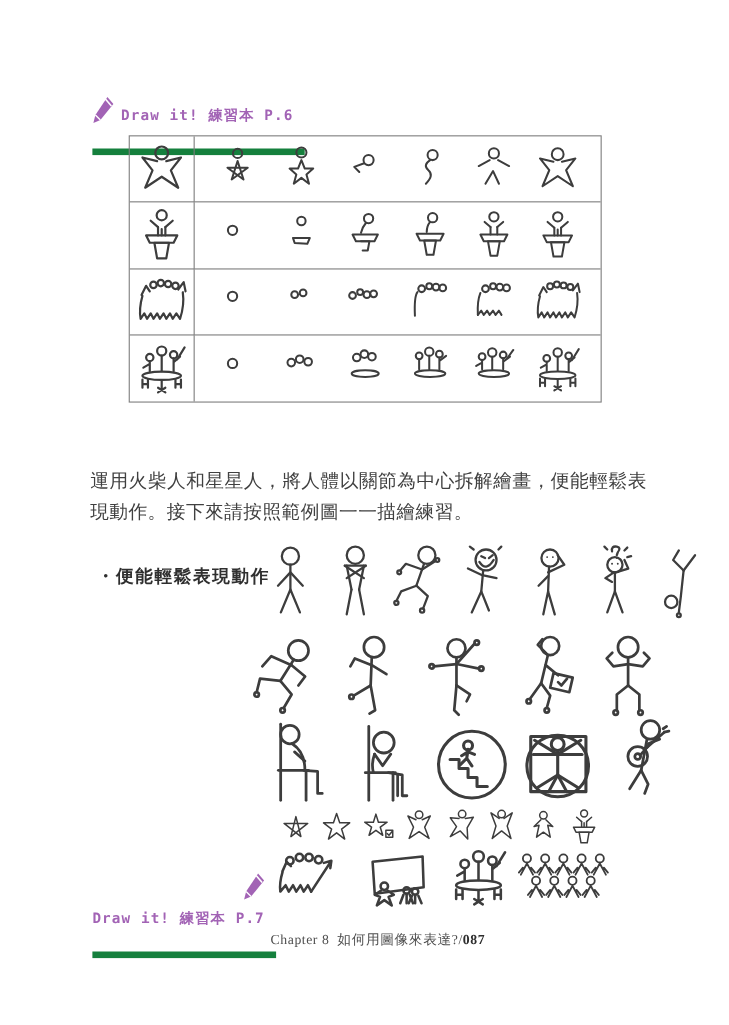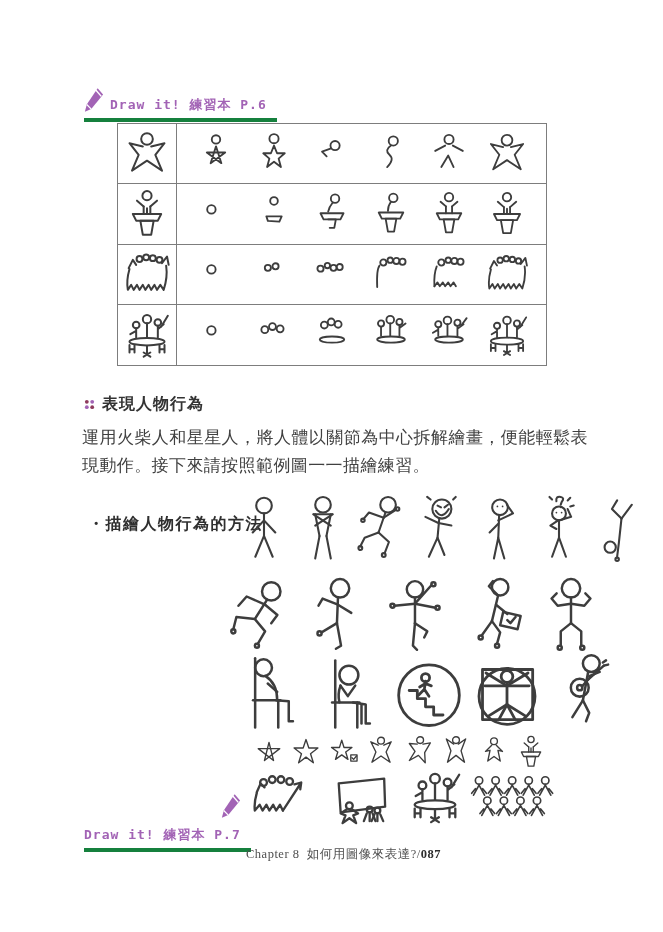--- a/index.html
+++ b/index.html
@@ -5,21 +5,21 @@
   html,body{margin:0;padding:0;background:#ffffff;}
   .page{position:relative;width:663px;height:932px;background:#ffffff;overflow:hidden;
         font-family:"Liberation Sans",sans-serif;color:#3d3d3d;}
 
   
   svg.fig{display:block;stroke:#3d3d3d;fill:none;stroke-width:2.4;
           stroke-linecap:round;stroke-linejoin:round;}
 
   
   .practice-label{position:absolute;display:flex;align-items:flex-end;gap:6px;
-        padding:0 10px 4px 0;border-bottom:4px solid #15803d;}
+        padding:0 10px 21px 0;border-bottom:6px solid #15803d;}
   .practice-label .txt{color:#a263b5;font-family:"DejaVu Sans Mono",monospace;
         font-size:13px;font-weight:bold;letter-spacing:1px;white-space:nowrap;}
   #practice-top{left:84px;top:86px;}
   #practice-bottom{left:84px;top:792px;flex-direction:column;}
 
   
   #practice-table{position:absolute;left:117px;top:123px;width:430px;height:243px;
         display:grid;grid-template-columns:59px 1fr;grid-auto-rows:1fr;
         border:1.2px solid #7d7d7d;box-sizing:border-box;}
   .pt-cell{box-sizing:border-box;border-bottom:1.2px solid #7d7d7d;display:flex;
@@ -547,33 +547,24 @@
         </svg>
         <svg class="fig" data-fig="mt-s5">
           <use href="#mt-s5"></use>
         </svg>
         <svg class="fig" data-fig="mt-full">
           <use href="#mt-full"></use>
         </svg>
       </div>
     </div>
 
-  <div id="section-heading">
-    <svg width="11" height="11" viewBox="0 0 11 11">
-      <circle cx="2.8" cy="2.8" r="1.9" fill="#8d3a5c"></circle>
-        <circle cx="8.2" cy="2.8" r="1.9" fill="#a263b5"></circle>
-      <circle cx="2.8" cy="8.2" r="1.9" fill="#a263b5"></circle>
-        <circle cx="8.2" cy="8.2" r="1.9" fill="#8d3a5c"></circle>
-    </svg>
-    <span class="h-txt">表現人物行為</span>
-  </div>
 
   <div id="section-body">運用火柴人和星星人，將人體以關節為中心拆解繪畫，便能輕鬆表現動作。接下來請按照範例圖一一描繪練習。</div>
 
-  <div id="sub-label">・描繪人物行為的方法</div>
+  <div id="sub-label">・便能輕鬆表現動作</div>
 
   <div class="fig-row" id="row-a">
       <svg class="fig" data-fig="fg-stand">
         <use href="#fg-stand"></use>
       </svg>
       <svg class="fig" data-fig="fg-crossarm">
         <use href="#fg-crossarm"></use>
       </svg>
       <svg class="fig" data-fig="fg-run">
         <use href="#fg-run"></use>

